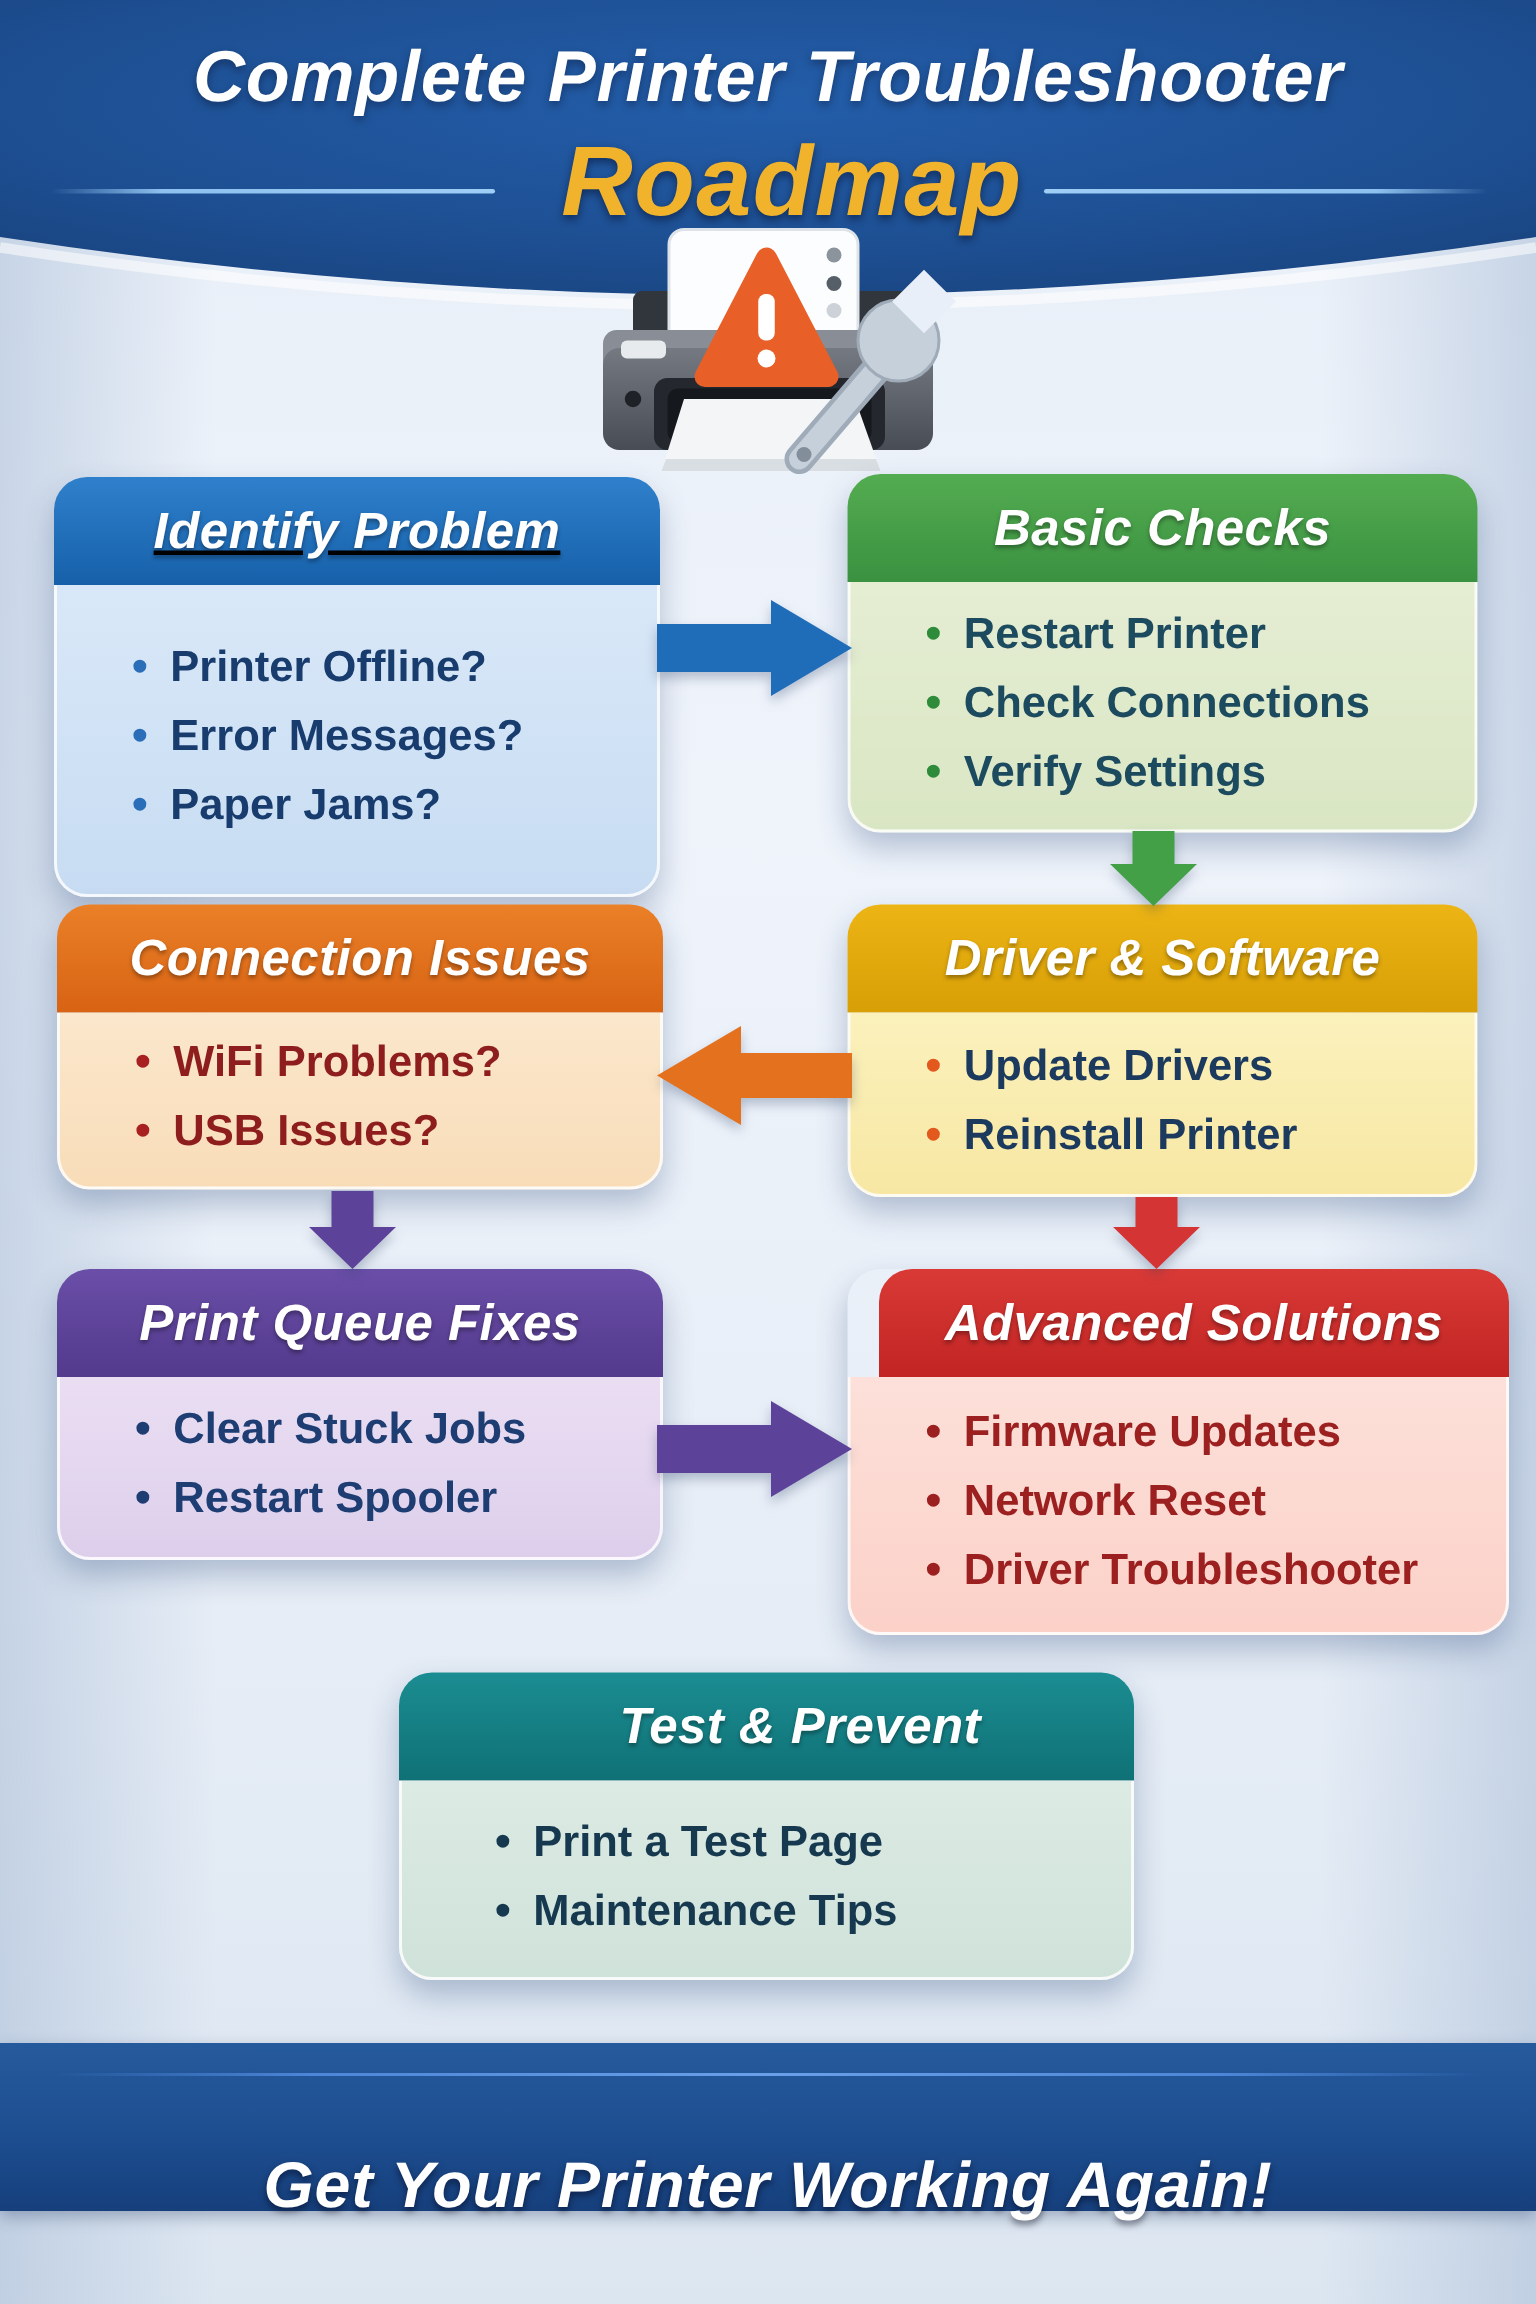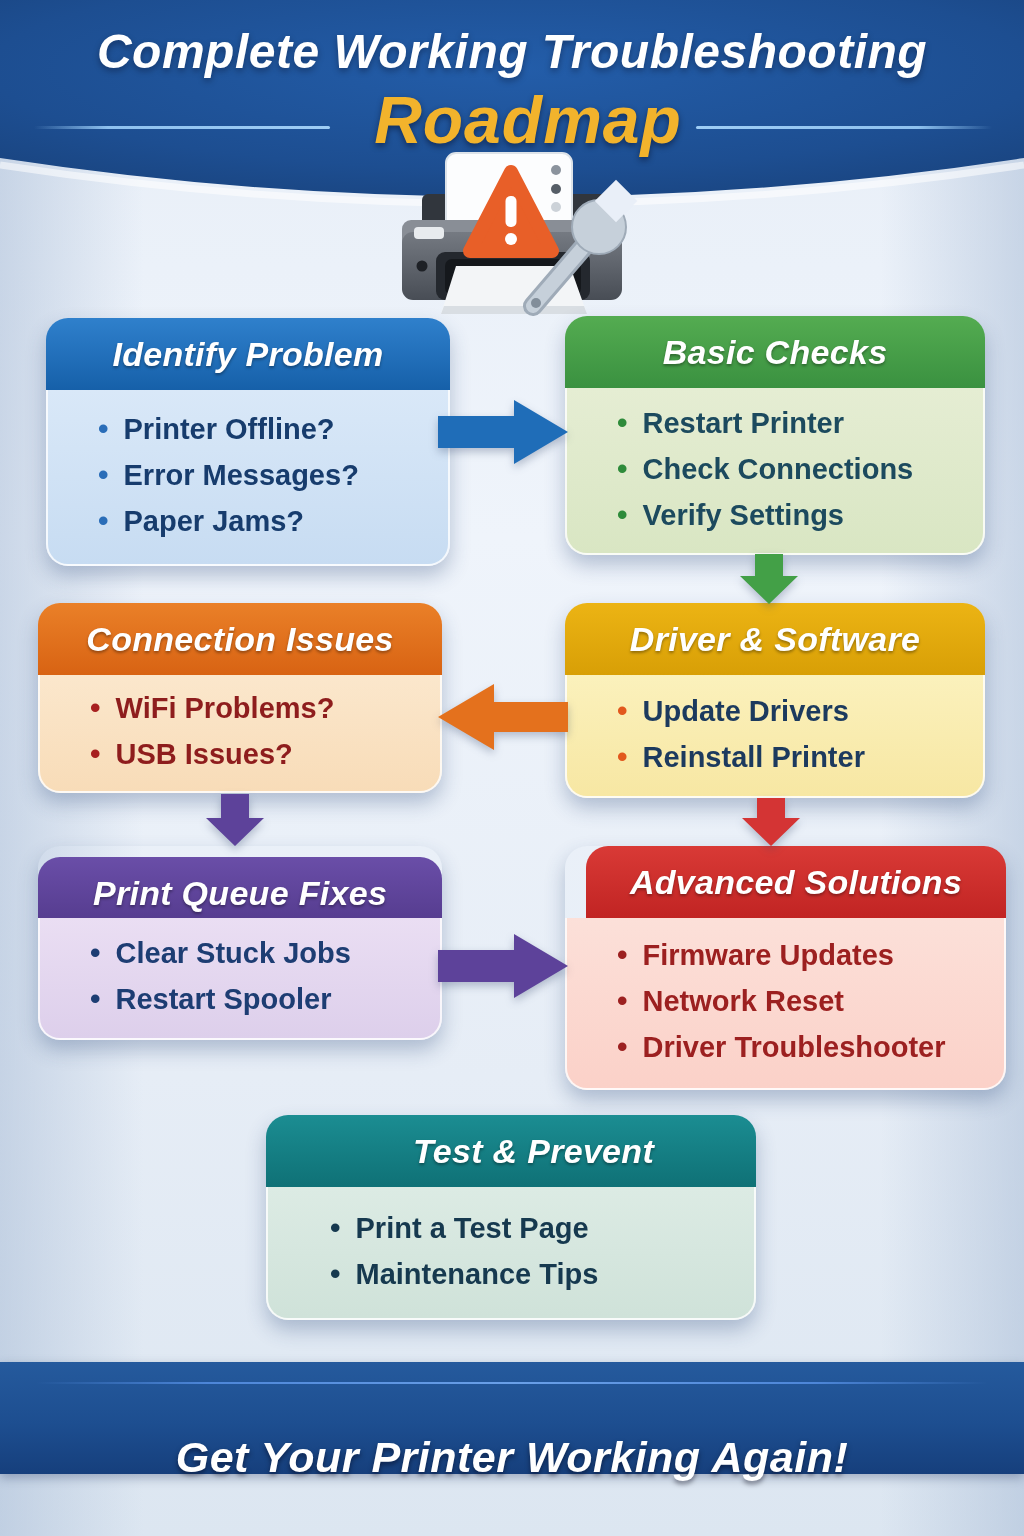--- a/index.html
+++ b/index.html
@@ -46,30 +46,30 @@
   .c-blue   .dot{color:#2a6db8;}
   .c-green  .hd{background:linear-gradient(180deg,#54ac51,#3a9140);}
   .c-green  .bd{background:linear-gradient(180deg,#e5edd3,#d9e6c3);color:#1c4a5e;}
   .c-green  .dot{color:#2e8b3a;}
   .c-orange .hd{background:linear-gradient(180deg,#ea8028,#d86313);}
   .c-orange .bd{background:linear-gradient(180deg,#fbe7cc,#f8dcb8);color:#8e1d1d;}
   .c-orange .dot{color:#a82020;}
   .c-gold   .hd{background:linear-gradient(180deg,#ecb414,#d89f06);}
   .c-gold   .bd{background:linear-gradient(180deg,#fbf1bc,#f7e7a3);color:#1c3a5e;}
   .c-gold   .dot{color:#e2581d;}
-  .c-purple .hd{background:linear-gradient(180deg,#6a4ea8,#533a8c);margin-top:11px;}
+  .c-purple .hd{background:linear-gradient(180deg,#6a4ea8,#533a8c);}
   .c-purple .bd{background:linear-gradient(180deg,#eadef3,#ddcfeb);color:#1d3d73;}
   .c-purple .dot{color:#1d3d73;}
   .c-red    .hd{background:linear-gradient(180deg,#d93a36,#c12423);}
   .c-red    .bd{background:linear-gradient(180deg,#fce0d9,#fbd1c8);color:#9c2020;}
   .c-red    .dot{color:#9c2020;}
   .c-teal   .hd{background:linear-gradient(180deg,#1b8d92,#0f7176);padding-left:45px;}
   .c-teal   .bd{background:linear-gradient(180deg,#dcebe4,#cfe2d9);color:#16394f;}
   .c-teal   .dot{color:#16394f;}
-  #box-identify  {left:46px; top:318px; width:404px; height:248px;}
+  #box-identify  {left:36px; top:318px; width:404px; height:280px;text-decoration:underline;}
   #box-basic     {left:565px;top:316px; width:420px; height:239px;}
   #box-connection{left:38px; top:603px; width:404px; height:190px;}
   #box-driver    {left:565px;top:603px; width:420px; height:195px;}
   #box-queue     {left:38px; top:846px; width:404px; height:194px;}
   #box-advanced  {left:565px;top:846px; width:420px; height:244px;padding-left:21px;}
   #box-test      {left:266px;top:1115px;width:490px; height:205px;}
   #box-test .bd{padding-left:62px;}
   
   .arr{position:absolute;filter:drop-shadow(0 4px 4px rgba(40,60,100,.30));}
   
@@ -99,21 +99,21 @@
       <radialGradient id="hdrGrad" cx="50%" cy="35%" r="85%">
         <stop offset="0%" stop-color="#235da9"></stop>
         <stop offset="60%" stop-color="#1d4e91"></stop>
         <stop offset="100%" stop-color="#173e75"></stop>
       </radialGradient>
     </defs>
     <path d="M0,0 H1024 V158 Q512,236 0,158 Z" fill="url(#hdrGrad)"></path>
     <path d="M0,165 Q512,243 1024,165" stroke="rgba(255,255,255,0.55)" stroke-width="7" fill="none"></path>
   </svg>
 
-  <div class="title">Complete Working Troubleshooting</div>
+  <div class="title">Complete Printer Troubleshooter</div>
   <div class="subtitle">Roadmap</div>
   <div class="divider left"></div>
   <div class="divider right"></div>
 
   <svg class="hero" width="256" height="172" viewBox="0 0 256 172">
     <defs>
       <linearGradient id="pbody" x1="0" y1="0" x2="0" y2="1">
         <stop offset="0%" stop-color="#757a82"></stop>
           <stop offset="100%" stop-color="#484d55"></stop>
       </linearGradient>

